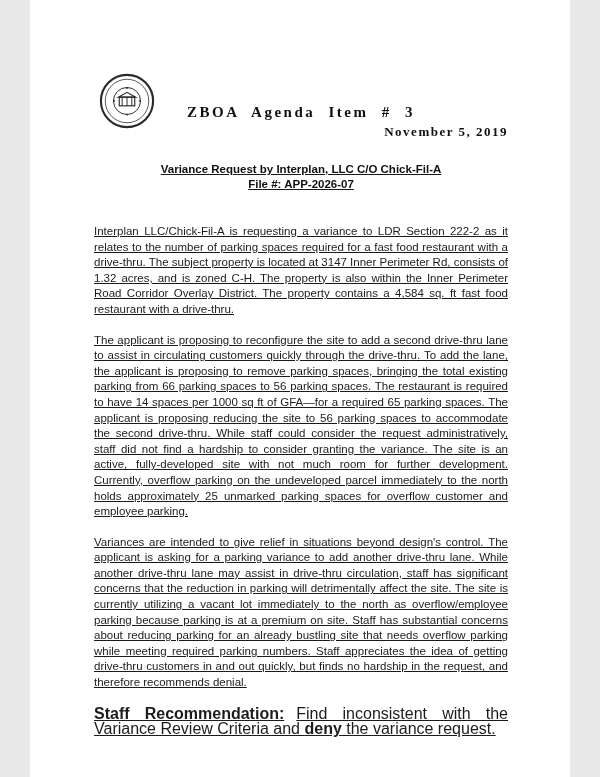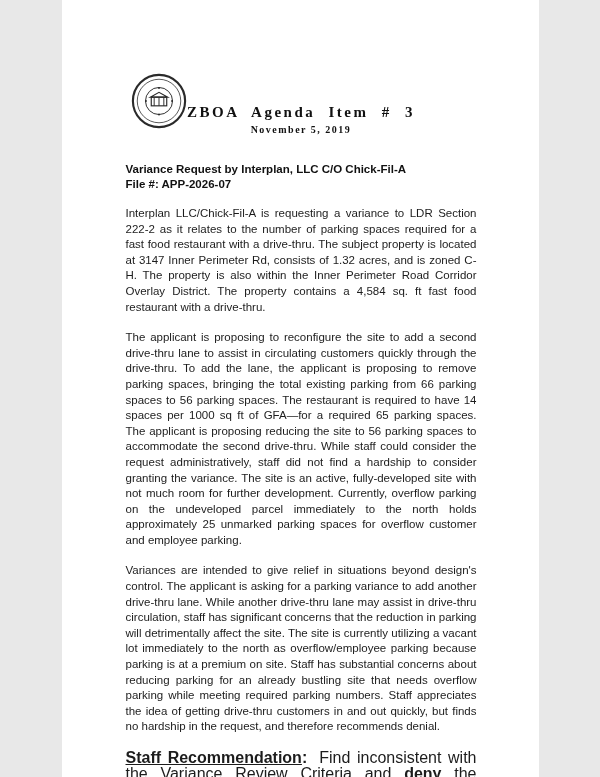--- a/index.html
+++ b/index.html
@@ -3,28 +3,29 @@
 <meta charset="utf-8">
 <style>
   html, body {
     margin: 0;
     padding: 0;
     background: #e8e8e8;
     font-family: "Liberation Sans", sans-serif;
   }
   .page {
     position: relative;
-    width: 477px;
+    width: 540px;
     height: 777px;
     margin: 0 auto;
     background: #ffffff;
     box-sizing: border-box;
     padding: 70px 62px 40px 64px;
     color: #1a1a1a;
     overflow: hidden;
+    text-decoration: underline;
   }
   .doc-header {
     position: relative;
     height: 78px;
   }
   .seal {
     position: absolute;
     left: 4px;
     top: 2px;
     width: 58px;
@@ -41,35 +42,36 @@
     font-family: "Liberation Serif", serif;
     font-weight: bold;
     font-size: 15px;
     letter-spacing: 2.5px;
     word-spacing: 7px;
     color: #111;
   }
   .doc-date {
     font-family: "Liberation Serif", serif;
     font-weight: bold;
-    font-size: 10px;
+    font-size: 13px;
     letter-spacing: 1.5px;
     margin-top: 3px;
     color: #111;
+    text-align: right;
   }
   .subject-block {
-    text-align: left;
+    text-align: center;
     margin-top: 14px;
     font-weight: bold;
     font-size: 11.5px;
     line-height: 15px;
     color: #111;
   }
   .body-text {
-    margin-top: 14px;
+    margin-top: 32px;
   }
   .body-text p {
     margin: 0 0 15px 0;
     font-size: 11.5px;
     line-height: 15.6px;
     text-align: justify;
     color: #1c1c1c;
   }
   .recommendation {
     margin-top: 2px;

